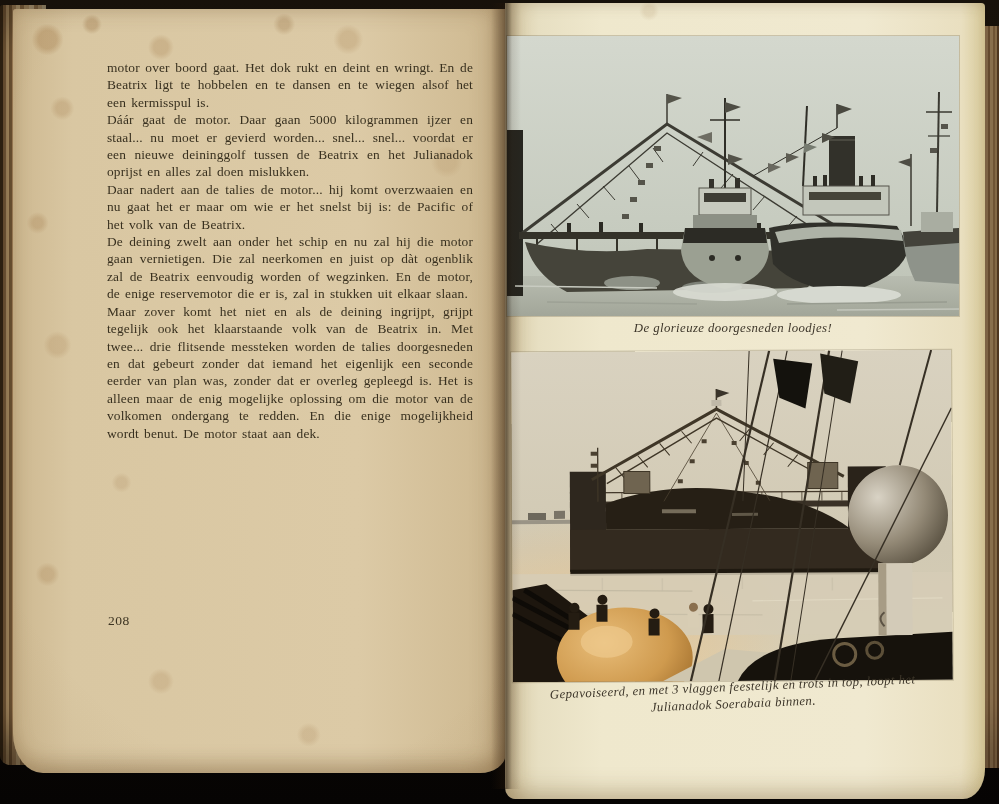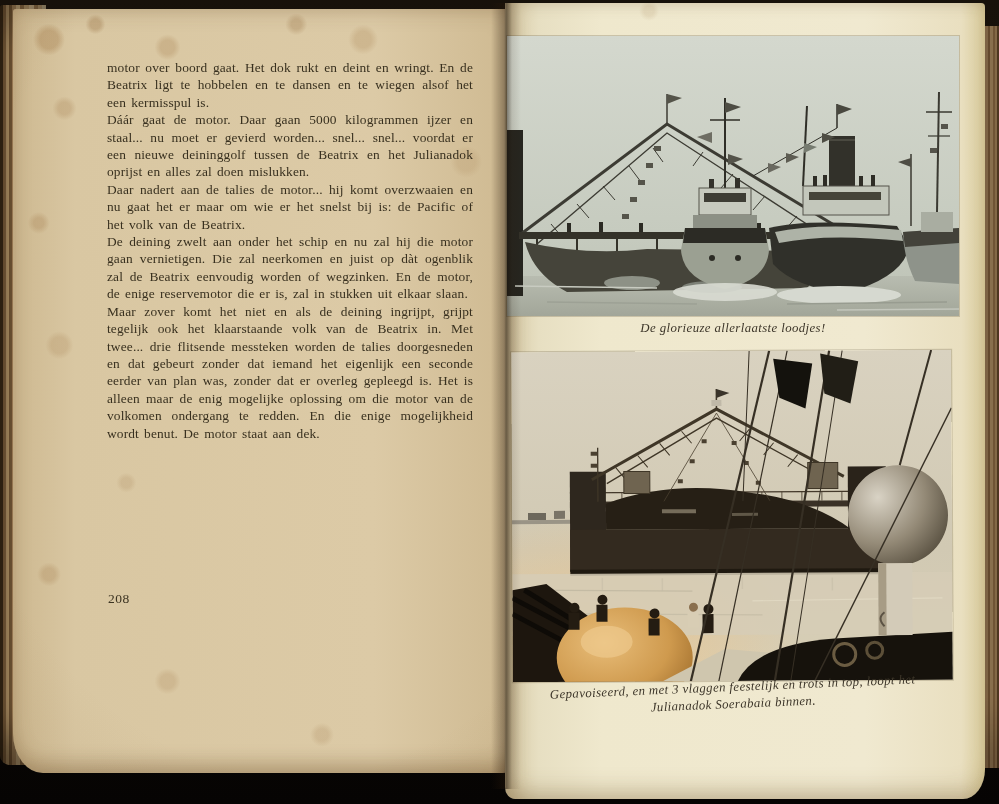--- a/index.html
+++ b/index.html
@@ -39,30 +39,29 @@
       radial-gradient(circle at 9% 44%, rgba(146,100,50,.16) 0 8px, rgba(146,100,50,0) 14px),
       radial-gradient(circle at 22% 62%, rgba(140,96,48,.14) 0 5px, rgba(140,96,48,0) 10px),
       radial-gradient(circle at 7% 74%, rgba(146,100,50,.20) 0 6px, rgba(146,100,50,0) 12px),
       radial-gradient(circle at 30% 88%, rgba(146,100,50,.16) 0 7px, rgba(146,100,50,0) 13px),
       radial-gradient(circle at 60% 95%, rgba(140,96,48,.15) 0 6px, rgba(140,96,48,0) 12px),
       radial-gradient(circle at 88% 20%, rgba(146,102,52,.12) 0 9px, rgba(146,102,52,0) 16px),
       radial-gradient(120% 100% at 55% 45%, rgba(0,0,0,0) 55%, rgba(118,86,44,.22) 100%),
       linear-gradient(90deg,#cdb890 0%, #d9c7a2 12%, #dccaa6 70%, #cfba92 96%, #c3ab82 100%);
     border-radius:3px 0 26px 30px / 3px 0 20px 40px;
     box-shadow:inset -14px 0 22px rgba(90,60,28,.25), inset 0 -10px 18px rgba(110,80,40,.25);
-    padding-left:22px;
   }
   .body-text{
     position:absolute;left:94px;top:50px;width:366px;
     font-size:13.4px;line-height:17.4px;color:#38301f;
     text-align:justify;letter-spacing:.15px;word-spacing:1.6px;
   }
   .body-text p{margin:0;}
   .body-text p.gap{}
-  .page-number{position:absolute;left:95px;top:582px;font-size:13.5px;color:#3c3422;letter-spacing:.5px;}
+  .page-number{position:absolute;left:95px;top:604px;font-size:13.5px;color:#3c3422;letter-spacing:.5px;}
   .page-right{
     position:absolute;left:505px;top:3px;width:480px;height:796px;
     background:
       radial-gradient(circle at 88% 30%, rgba(150,110,60,.14) 0 6px, rgba(150,110,60,0) 12px),
       radial-gradient(circle at 30% 1%, rgba(150,110,60,.12) 0 5px, rgba(150,110,60,0) 10px),
       radial-gradient(130% 110% at 45% 45%, rgba(0,0,0,0) 62%, rgba(130,100,55,.18) 100%),
       linear-gradient(90deg,#d6c9a4 0%, #e7dfc2 7%, #efe8cd 20%, #f0e9d0 75%, #e9dfc0 95%, #dccf9f 100%);
     border-radius:0 4px 22px 10px / 0 4px 30px 12px;
     box-shadow:inset 10px 0 16px rgba(100,70,35,.22), inset 0 -12px 20px rgba(120,90,45,.22);
   }
@@ -205,21 +204,21 @@
         <path d="M404,122 l-13,4 l13,5 z" fill="#4e4d44"></path>
 
         <g stroke-width="1.5">
           <line x1="8" y1="250" x2="150" y2="252" stroke="#c8cbc1"></line>
           <line x1="280" y1="268" x2="440" y2="266" stroke="#989c90"></line>
           <line x1="40" y1="266" x2="190" y2="268" stroke="#9da195"></line>
           <line x1="330" y1="274" x2="452" y2="273" stroke="#c3c6bc"></line>
         </g>
       </svg>
     </div>
-    <div class="caption caption-1">De glorieuze allerlaatste loodjes!</div>
+    <div class="caption caption-1">De glorieuze doorgesneden loodjes!</div>
 
     <div class="photo photo-2">
       <svg width="440" height="330" viewBox="0 0 440 330">
         <defs>
           <linearGradient id="sky2" x1="0" y1="0" x2="0" y2="1">
             <stop offset="0" stop-color="#d9d2c0"></stop>
               <stop offset=".6" stop-color="#d1c9b3"></stop>
               <stop offset="1" stop-color="#d8cfb6"></stop>
           </linearGradient>
           <radialGradient id="glow2" cx=".5" cy=".5" r=".5">

